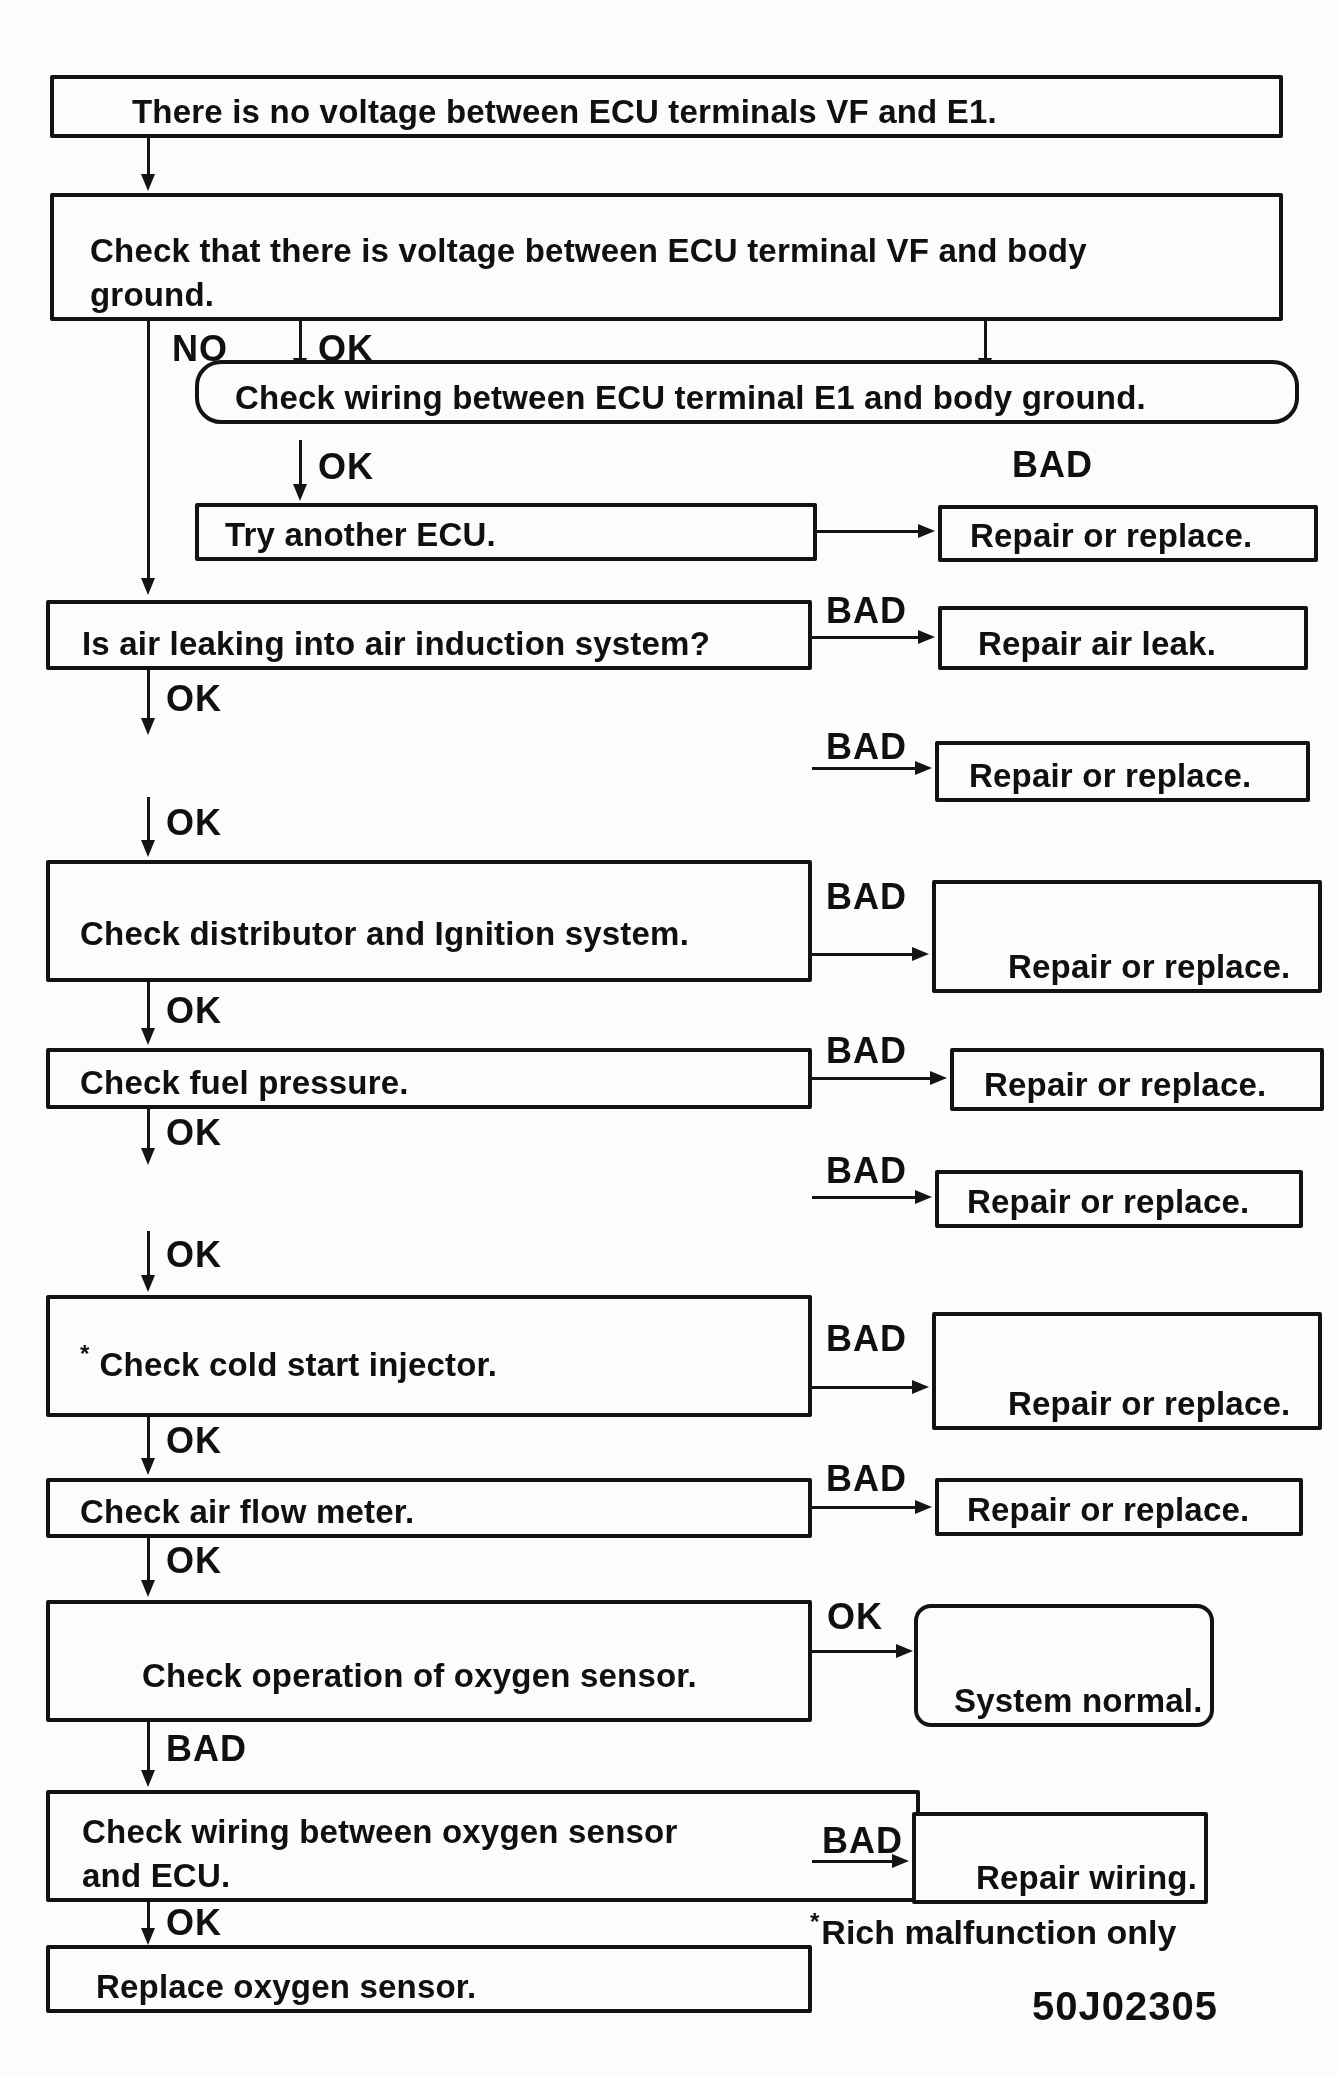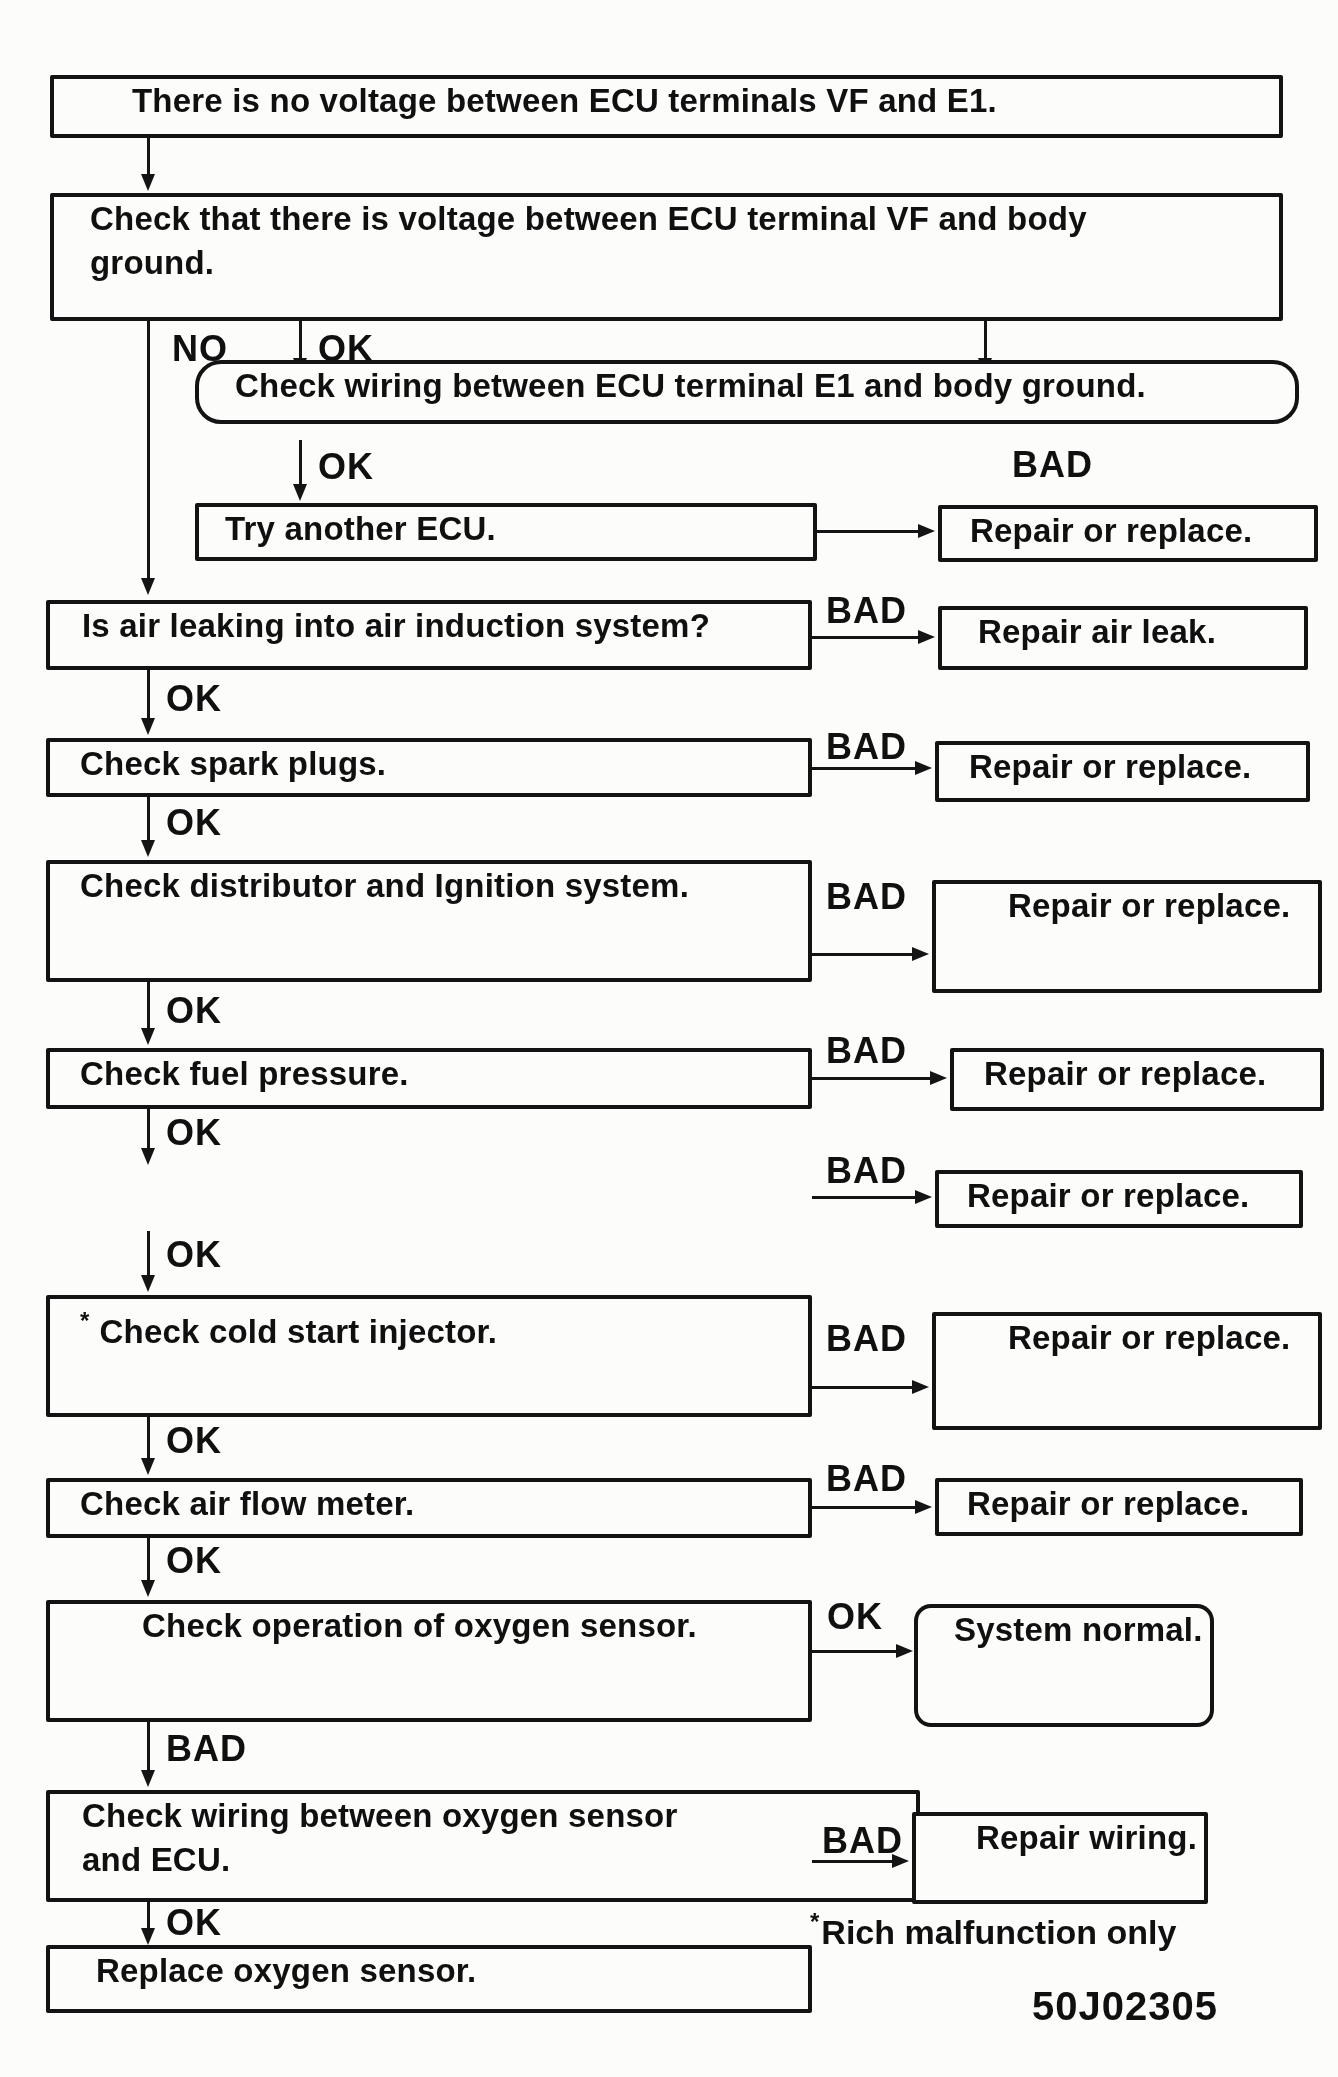--- a/index.html
+++ b/index.html
@@ -4,21 +4,21 @@
 <style>
   html,body{margin:0;padding:0;background:#e8e8e4;}
   .page{
     position:relative;width:1338px;height:2077px;margin:0 auto;
     background:#fcfcfa;color:#101010;
     font-family:"Liberation Sans", sans-serif;
     font-weight:600;overflow:hidden;
   }
   .node{
     position:absolute;border:4px solid #131313;background:#fcfcfa;
-    display:flex;align-items:flex-start;font-size:33px;line-height:44px;
+    display:flex;align-items:flex-end;font-size:33px;line-height:44px;
     letter-spacing:.2px;border-radius:2px;box-sizing:border-box;
   }
   .lbl{position:absolute;font-size:36px;letter-spacing:1px;white-space:nowrap;}
   .vline{position:absolute;width:3px;background:#141414;}
   .hline{position:absolute;height:3px;background:#141414;}
   .ah-down{position:absolute;width:0;height:0;
     border-left:7px solid transparent;border-right:7px solid transparent;
     border-top:17px solid #141414;}
   .ah-right{position:absolute;width:0;height:0;
     border-top:7px solid transparent;border-bottom:7px solid transparent;
@@ -83,23 +83,20 @@
   <div class="lbl" style="left:826px;top:590px;">BAD</div>
   <div class="hline" style="left:812px;top:636px;width:108px;"></div>
   <div class="ah-right" style="left:918px;top:630px;"></div>
   <div class="node" style="left:938px;top:606px;width:370px;height:64px;padding-left:36px;">
     <span>Repair air leak.</span>
   </div>
   <div class="lbl" style="left:166px;top:678px;">OK</div>
   <div class="vline" style="left:147px;top:670px;height:50px;"></div>
   <div class="ah-down" style="left:141px;top:718px;"></div>
 
-  <div class="node" style="left:46px;top:738px;width:766px;height:59px;padding-left:30px;">
-    <span>Check spark plugs.</span>
-  </div>
   <div class="lbl" style="left:826px;top:726px;">BAD</div>
   <div class="hline" style="left:812px;top:767px;width:105px;"></div>
   <div class="ah-right" style="left:915px;top:761px;"></div>
   <div class="node" style="left:935px;top:741px;width:375px;height:61px;padding-left:30px;">
     <span>Repair or replace.</span>
   </div>
   <div class="lbl" style="left:166px;top:802px;">OK</div>
   <div class="vline" style="left:147px;top:797px;height:45px;"></div>
   <div class="ah-down" style="left:141px;top:840px;"></div>
 

